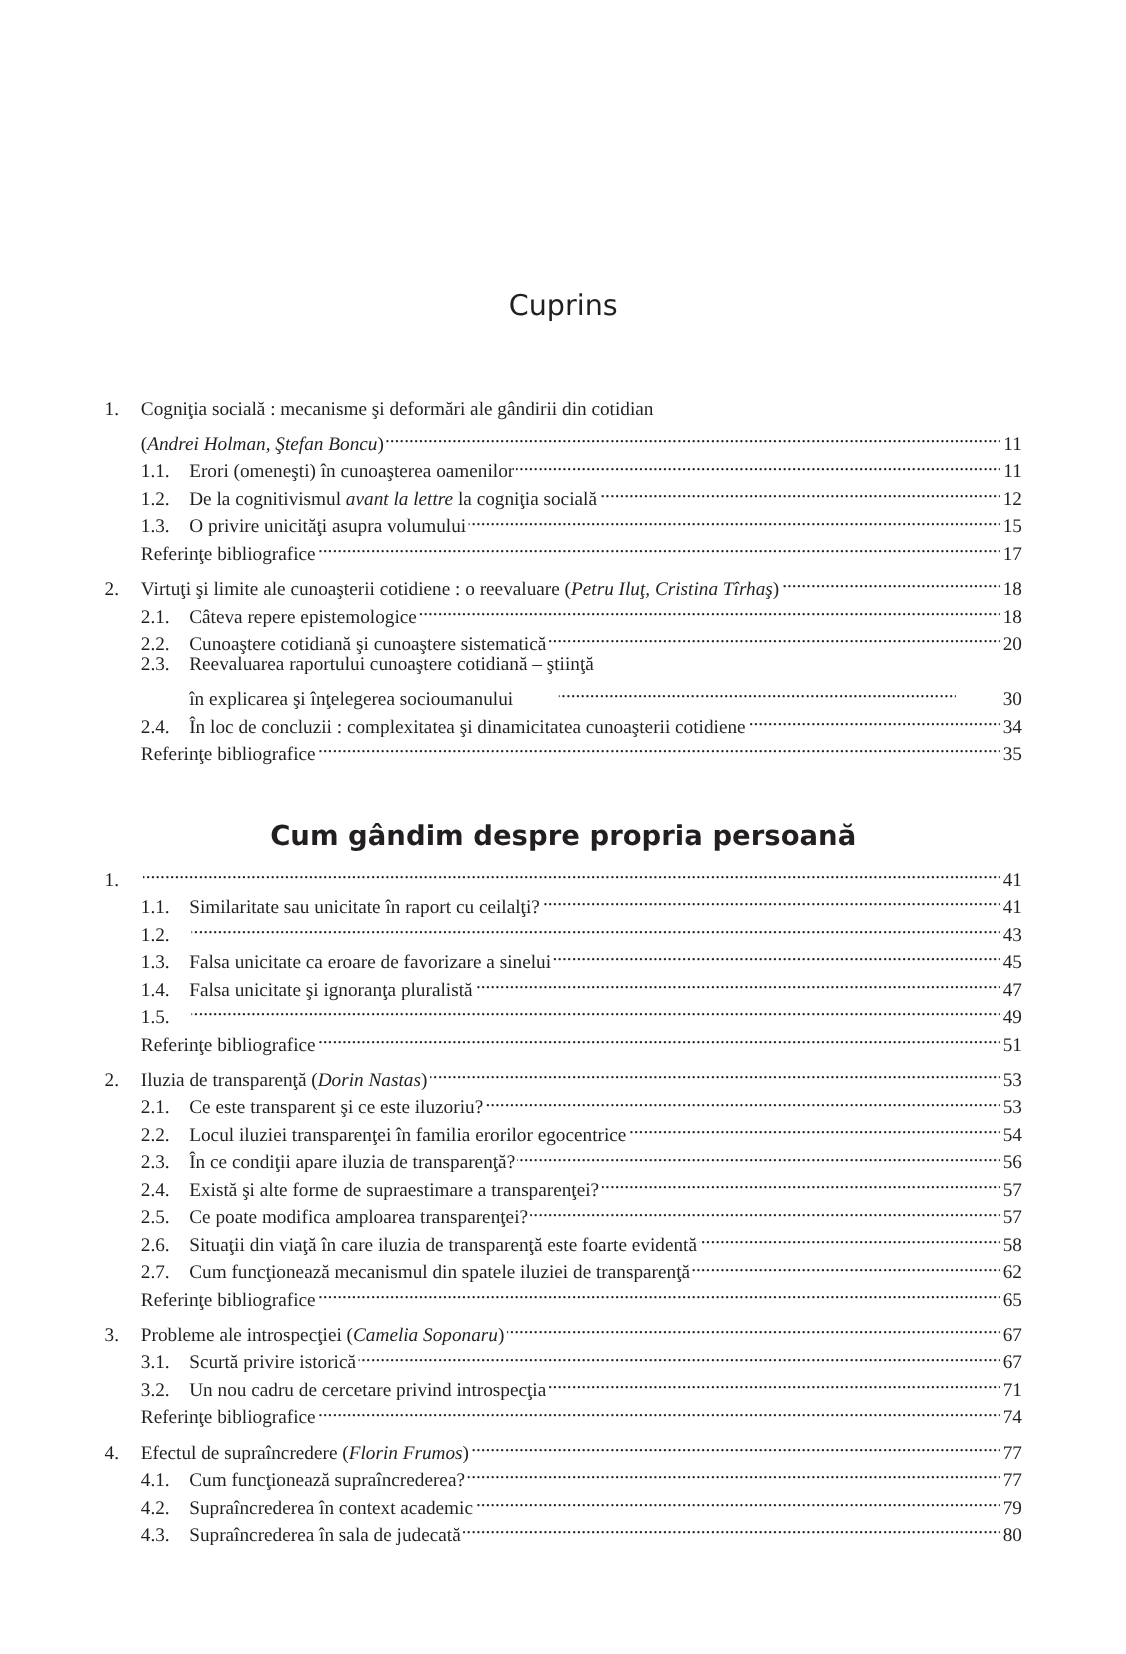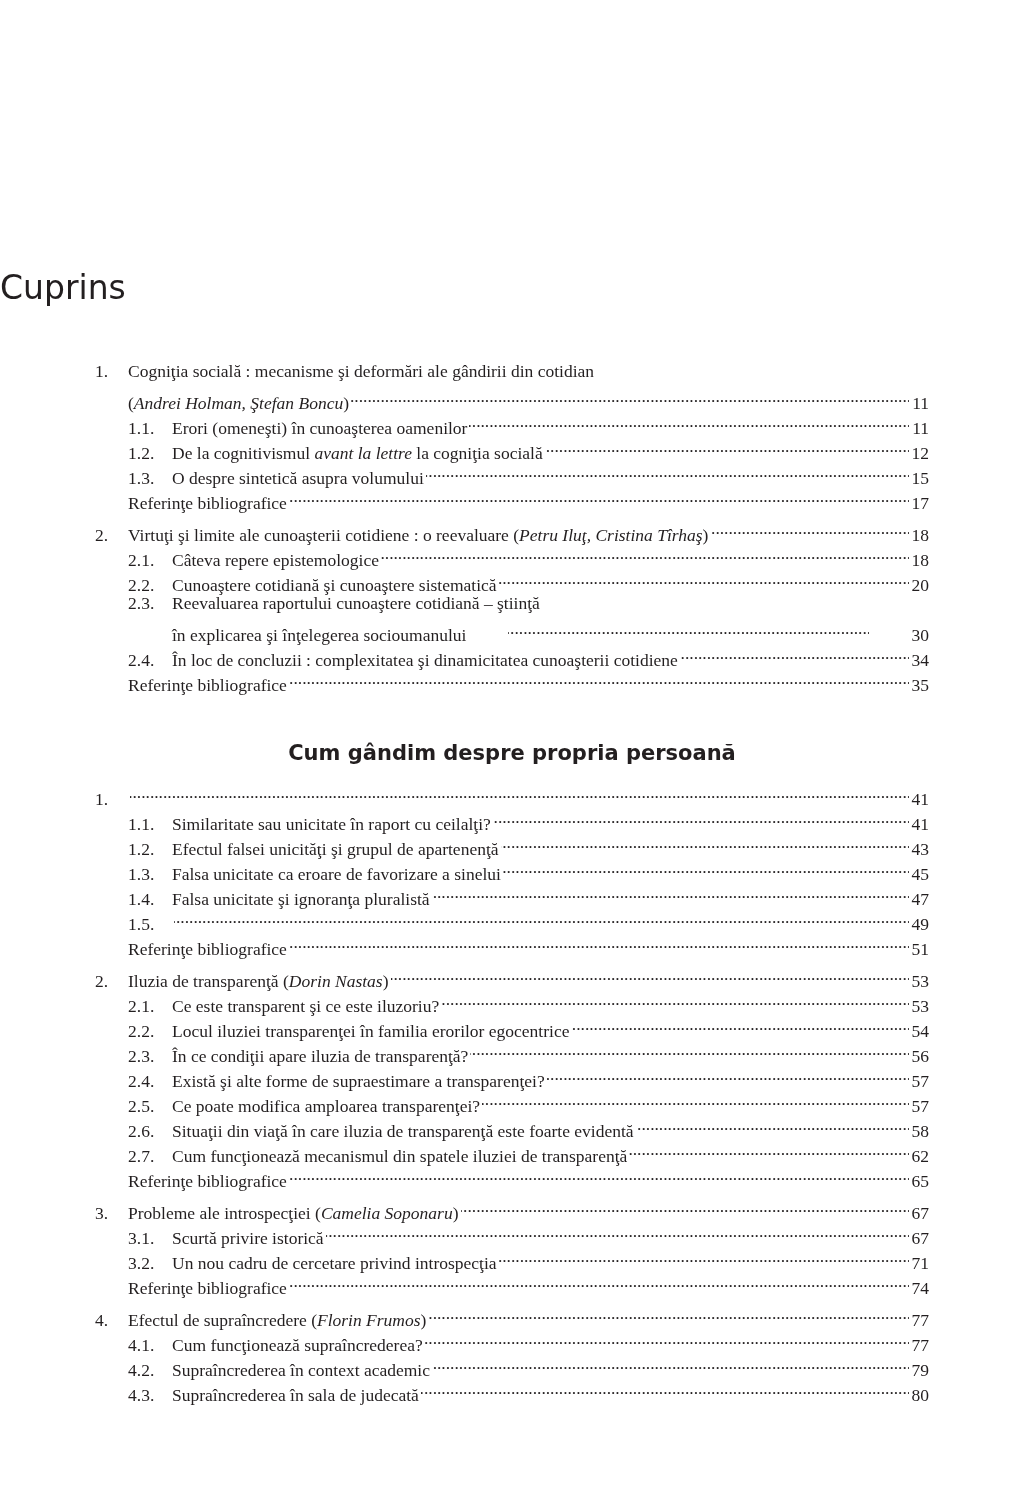--- a/index.html
+++ b/index.html
@@ -1,24 +1,24 @@
 <!DOCTYPE html>
 <html><head>
 <meta charset="utf-8">
 <style>
   html, body { margin: 0; padding: 0; background: #ffffff; }
   body { width: 1024px; height: 1504px; position: relative; overflow: hidden; color: #231f20; }
   .page { position: absolute; left: 0; top: 0; width: 1024px; height: 1504px; }
   .title {
-    position: absolute; left: 0; width: 1024px; top: 246px; 
-    font-family: "DejaVu Sans", sans-serif; font-size: 33px; font-weight: normal; letter-spacing: 0px; color: #231f20;
+    position: absolute; left: 0; width: 1024px; top: 246px; text-align: center;
+    font-family: "DejaVu Sans", sans-serif; font-size: 26px; font-weight: normal; letter-spacing: 0px; color: #231f20;
   }
   .section-title {
     position: absolute; left: 0; width: 1024px; top: 724px; text-align: center;
-    font-family: "DejaVu Sans", sans-serif; font-size: 21px; color: #231f20;
+    font-family: "DejaVu Sans", sans-serif; font-size: 25px; color: #231f20;
   }
   .toc { position: absolute; left: 95px; width: 834px; font-family: "Liberation Serif", serif; font-size: 17.5px; color: #231f20; }
   .toc-a { top: 359px; }
   .toc-b { top: 780px; }
   .chapter { margin-bottom: 7px; }
   .row { position: relative; height: 25px; line-height: 25px; display: flex; align-items: baseline; white-space: nowrap; }
   .num { display: inline-block; width: 33px; }
   .num-sub { display: inline-block; width: 44px; }
   .indent1 { padding-left: 33px; }
   .indent2 { padding-left: 77px; gap: 40px; }
@@ -56,21 +56,21 @@
           <span class="page-num">11</span>
         </div>
         <div class="row indent1">
           <span class="num-sub">1.2.</span>
           <span class="text">De la cognitivismul <i>avant la lettre</i> la cogniţia socială</span>
           <span class="leader"></span>
           <span class="page-num">12</span>
         </div>
         <div class="row indent1">
           <span class="num-sub">1.3.</span>
-          <span class="text">O despre sintetică asupra volumului</span>
+          <span class="text">O privire unicităţi asupra volumului</span>
           <span class="leader"></span>
           <span class="page-num">15</span>
         </div>
         <div class="row indent1">
           <span class="text">Referinţe bibliografice</span>
           <span class="leader"></span>
           <span class="page-num">17</span>
         </div>
       </div>
       <div class="chapter">
@@ -123,21 +123,20 @@
           <span class="page-num">41</span>
         </div>
         <div class="row indent1">
           <span class="num-sub">1.1.</span>
           <span class="text">Similaritate sau unicitate în raport cu ceilalţi?</span>
           <span class="leader"></span>
           <span class="page-num">41</span>
         </div>
         <div class="row indent1">
           <span class="num-sub">1.2.</span>
-          <span class="text">Efectul falsei unicităţi şi grupul de apartenenţă</span>
           <span class="leader"></span>
           <span class="page-num">43</span>
         </div>
         <div class="row indent1">
           <span class="num-sub">1.3.</span>
           <span class="text">Falsa unicitate ca eroare de favorizare a sinelui</span>
           <span class="leader"></span>
           <span class="page-num">45</span>
         </div>
         <div class="row indent1">

